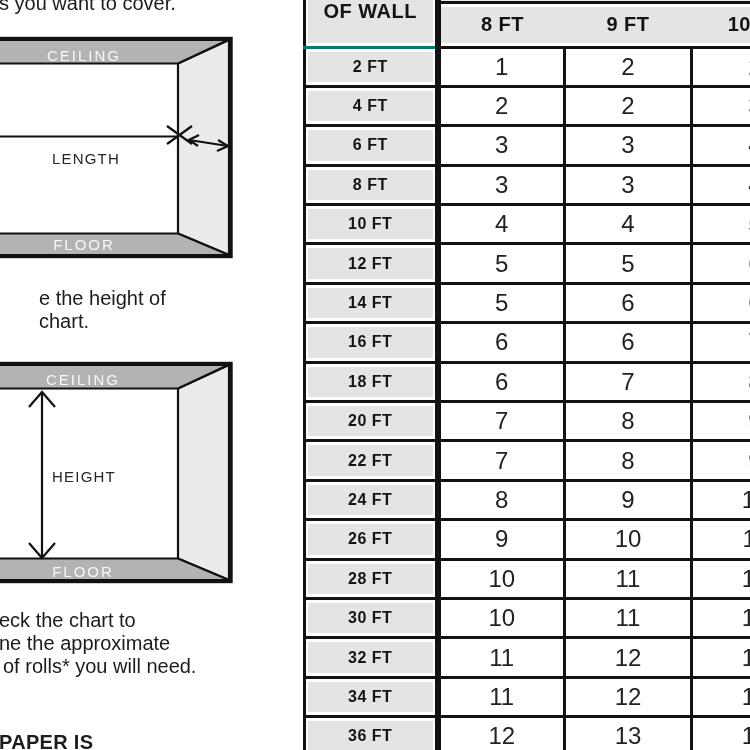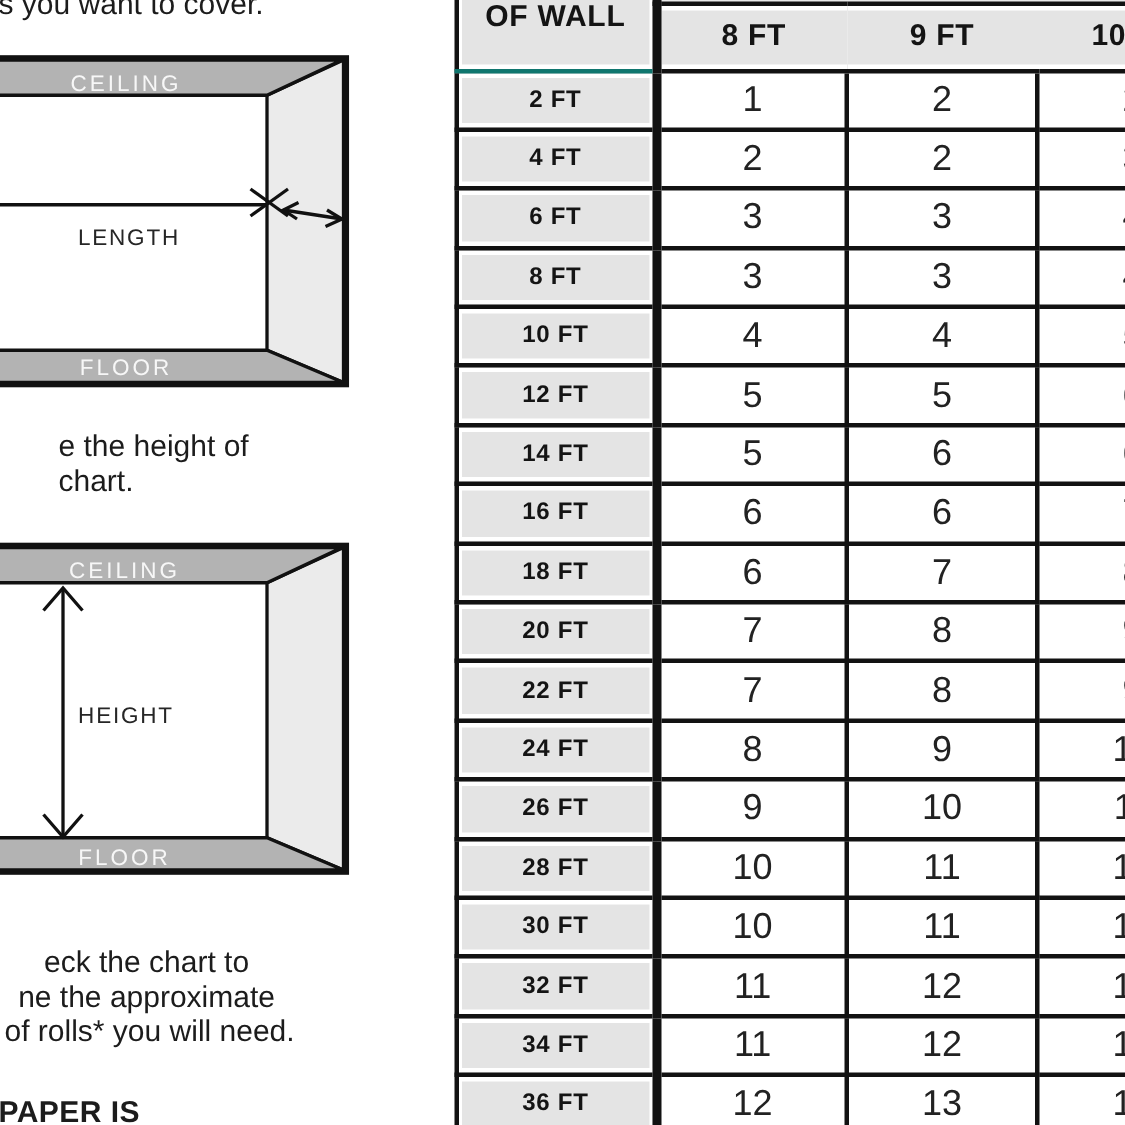--- a/index.html
+++ b/index.html
@@ -3,21 +3,21 @@
 <meta charset="utf-8">
 <style>
   html,body{margin:0;padding:0;background:#fff;}
   #page{position:relative;width:750px;height:750px;overflow:hidden;background:#ffffff;
         font-family:"Liberation Sans", sans-serif;}
 
   
   .txt{position:absolute;font-size:20px;line-height:23px;color:#1c1c1c;white-space:nowrap;}
   #intro-line{left:-1px;top:-9px;line-height:24px;}
   #measure-note{left:-1px;top:287px;margin-left:40px;}
-  #chart-note{left:-1px;top:631px;text-align:center;}
+  #chart-note{left:-1px;top:609px;}
   #chart-note .l3{margin-left:4px;}
   #footer-bold{left:-1px;top:731px;font-weight:bold;letter-spacing:.3px;}
 
   
   #diagram-svg{position:absolute;left:0;top:0;width:750px;height:750px;}
   .band-text{font-size:15px;letter-spacing:2px;fill:#f7f7f7;font-family:"Liberation Sans",sans-serif;}
   .measure-text{font-size:15px;letter-spacing:1.2px;fill:#262626;font-family:"Liberation Sans",sans-serif;}
 
   
   #roll-table{position:absolute;left:303px;top:0;width:514px;border-collapse:collapse;

